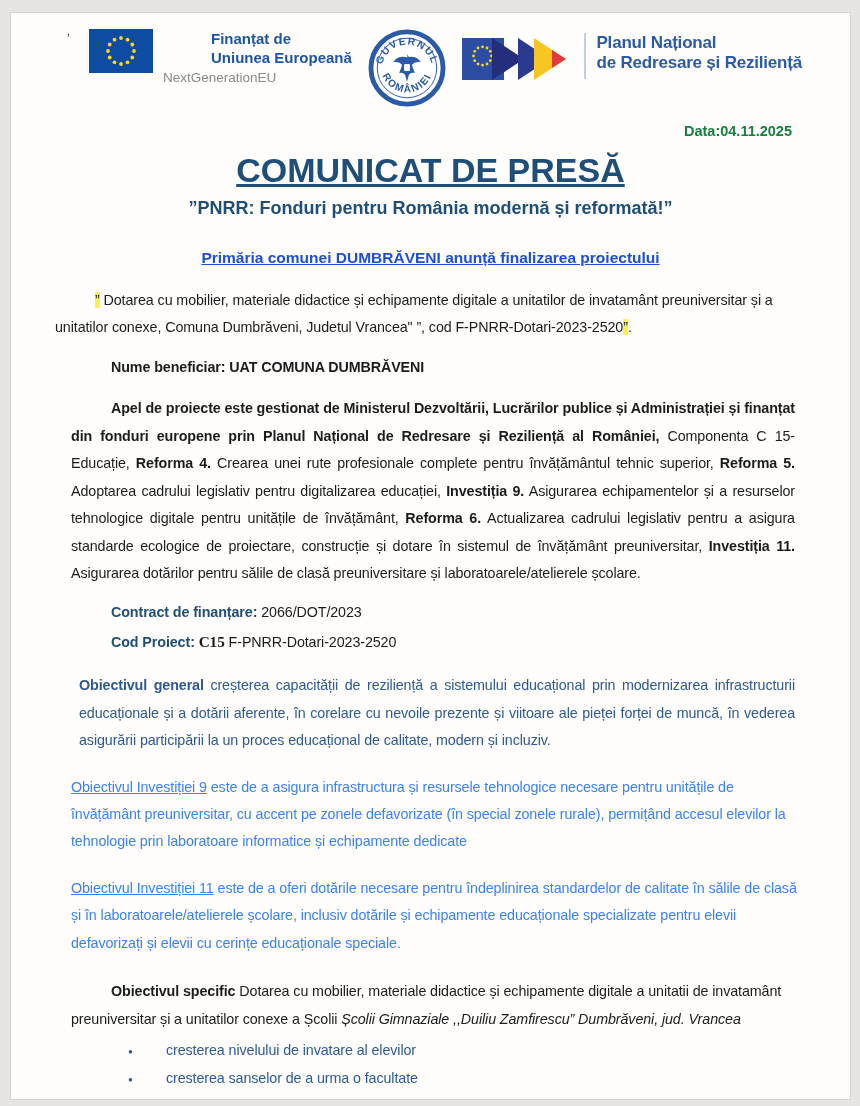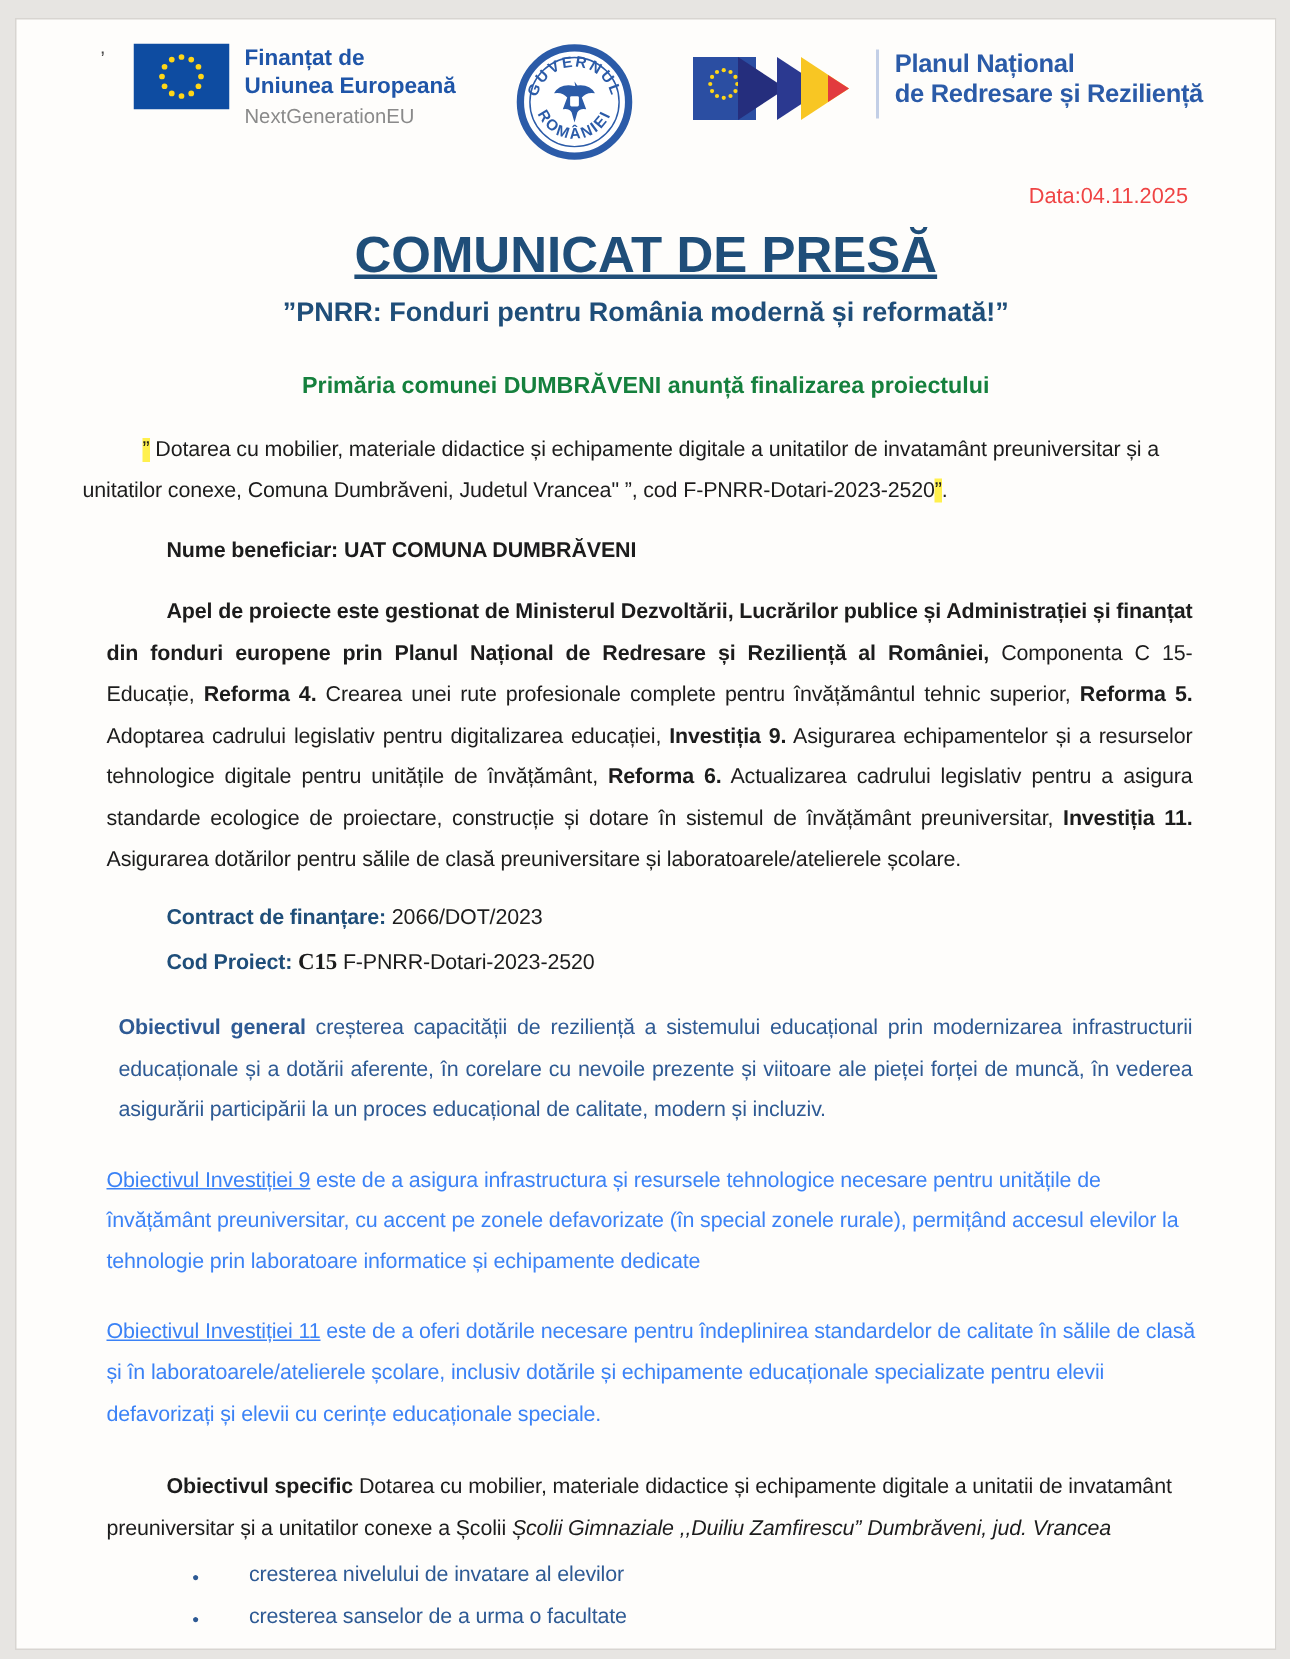--- a/index.html
+++ b/index.html
@@ -14,35 +14,35 @@
     position:absolute; left:10px; right:9px; top:12px; bottom:6px;
     background:#fefdfb;
     border:1px solid #d8d5d1;
     box-sizing:border-box;
   }
   .corner-mark{position:absolute;left:56px;top:18px;font-size:13px;color:#444;}
   
   .logo-row{display:flex;justify-content:space-between;align-items:flex-start;padding:16px 48px 0 78px;}
   .eu-logo{display:flex;gap:10px;align-items:flex-start;}
   .eu-text{line-height:1.25;padding-top:1px;}
-  .eu-text .l1,.eu-text .l2{color:#1f55a8;font-weight:bold;font-size:15px;}
+  .eu-text .l1,.eu-text .l2{color:#1f55a8;font-weight:bold;font-size:15px;margin-left:48px;}
   .eu-text .l3{color:#8a8a8a;font-size:13.5px;margin-top:2px;}
   .gov-seal{margin-top:0;}
   .pnrr-logo{display:flex;align-items:flex-start;gap:10px;margin-top:4px;}
   .pnrr-sep{width:2px;height:46px;background:#c3cfe6;}
   .pnrr-text{line-height:1.15;}
   .pnrr-text div{color:#2b5ba8;font-weight:bold;font-size:17px;letter-spacing:-0.2px;}
   
   .date-line{ text-align:right; padding-right:58px; margin-top:16px;
-    color:#ef4444; font-weight:normal; font-size:14.5px;}
+    color:#15803d; font-weight:bold; font-size:14.5px;}
   
   h1.title{margin:12px 0 0; text-align:center; color:#1f4e79; font-size:34px;
     letter-spacing:0px; font-weight:bold;text-decoration:underline;}
   .subtitle{margin-top:8px; text-align:center; color:#1f4e79; font-weight:bold; font-size:18px;}
-  .announcement{margin-top:30px; text-align:center; color:#15803d; font-weight:bold; font-size:15.5px;}
+  .announcement{margin-top:30px; text-align:center; color:#1d4ed8; font-weight:bold; font-size:15.5px;text-decoration:underline;}
   
   p{font-size:14.3px; line-height:1.92; letter-spacing:-0.1px; color:#1c1c1c; margin:0;}
   .b{font-weight:bold;} .i{font-style:italic;} .u{text-decoration:underline;}
   .hl{background:#fff04d;}
   .serif{font-family:"Liberation Serif","DejaVu Serif",serif;font-size:15.3px;font-weight:bold;}
   .c-blue{color:#1f4e79;}
   .p-project{margin:20px 55px 0 44px; text-indent:40px;}
   .p-beneficiary{margin:12px 55px 0 100px; font-weight:bold;}
   .p-apel{margin:14px 55px 0 60px; text-indent:40px; text-align:justify;}
   .p-contract{margin:12px 55px 0 100px;}

